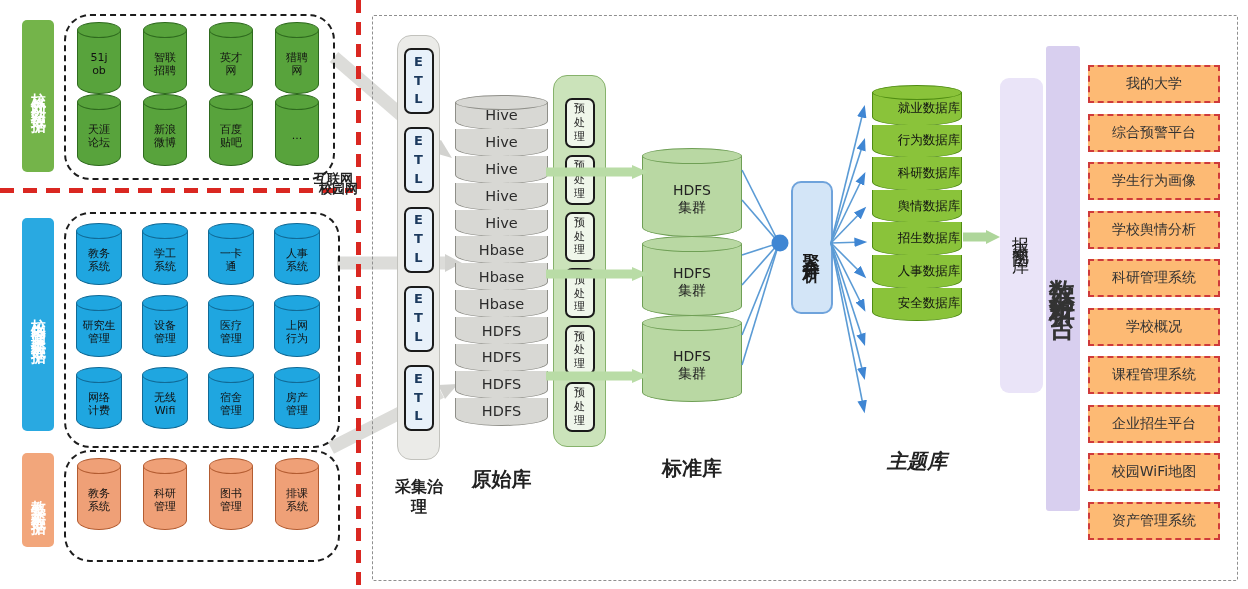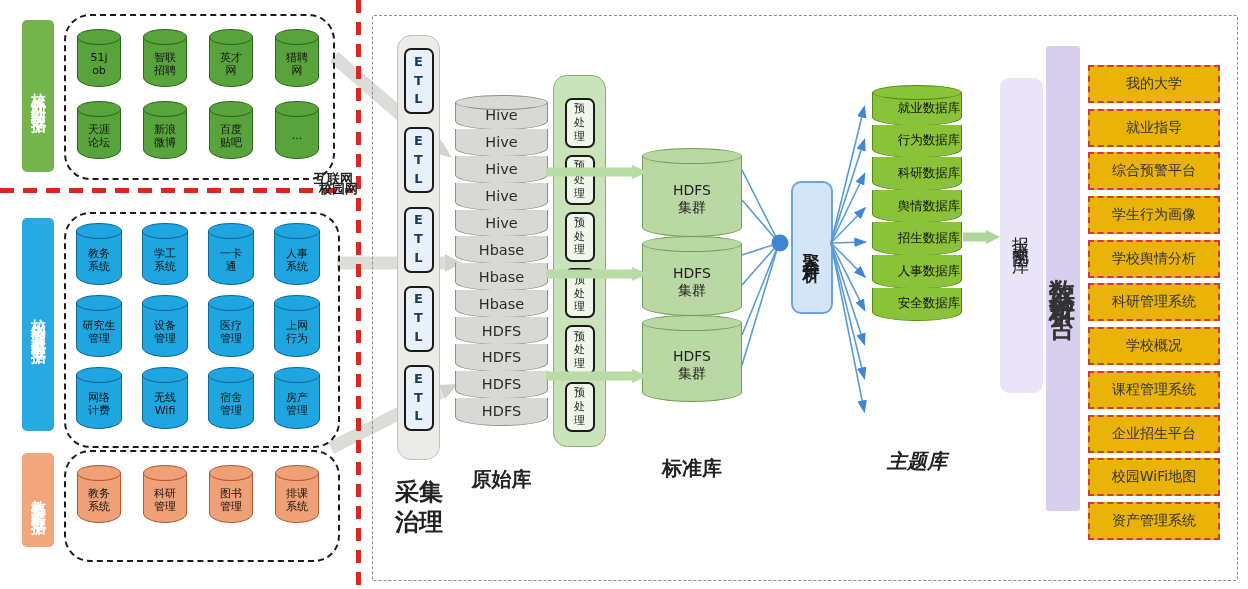--- a/index.html
+++ b/index.html
@@ -32,39 +32,39 @@
   
   .cyl{position:relative;}
   .cyl-top{position:absolute;left:0;right:0;top:0;height:16px;background:var(--f);
            border:1.6px solid var(--b);border-radius:50%;z-index:2;box-sizing:border-box;}
   .cyl-body{position:absolute;left:0;right:0;top:8px;bottom:0;background:var(--f);
             border:1.6px solid var(--b);border-top:none;box-sizing:border-box;
             border-radius:0 0 50% 50%/0 0 10px 10px;}
   .cyl-label{position:absolute;left:0;right:0;top:12px;bottom:0;display:flex;align-items:center;
              justify-content:center;text-align:center;white-space:pre-line;z-index:3;
              font-size:11px;line-height:1.2;color:#111;}
-  .cyl-s{width:44px;height:58px;}
+  .cyl-s{width:44px;height:72px;}
   .cyl-m{width:46px;height:62px;}
   .cyl-ext{--f:#58a33c;--b:#2e6a1e;}
   .cyl-int{--f:#1fa6e0;--b:#116a96;}
   .cyl-tea{--f:#efa077;--b:#b35c31;}
   .cyl-std{--f:#b9d8a3;--b:#6f9f55;width:100px;}
   .cyl-std .cyl-label{font-size:14px;color:#222;}
 
   .grid4{display:grid;grid-template-columns:repeat(4,66px);grid-auto-rows:72px;
          justify-items:center;align-items:center;z-index:2;}
 
   
   .etlbar{left:397px;top:35px;width:43px;height:425px;background:#ebebe8;border:1px solid #c2c2bd;
           border-radius:14px;display:flex;flex-direction:column;align-items:center;
           justify-content:space-between;padding:12px 0 28px;box-sizing:border-box;z-index:2;}
   .etlbox{width:26px;height:62px;background:#e8f1fa;border:2px solid #1a1a1a;border-radius:7px;
           display:flex;align-items:center;justify-content:center;text-align:center;
           white-space:pre-line;font-size:13px;font-weight:bold;color:#1c3a5e;line-height:1.45;}
-  .caption{font-weight:bold;font-size:24px;color:#222;text-align:center;line-height:1.25;z-index:2;}
+  .caption{font-weight:bold;font-size:16px;color:#222;text-align:center;line-height:1.25;z-index:2;}
 
   
   .stack{z-index:2;}
   .stack-cap{height:15px;background:var(--f);border:1.6px solid var(--b);border-radius:50%;
              margin-bottom:-8px;position:relative;z-index:3;box-sizing:border-box;}
   .seg{position:relative;background:var(--f);border:1.6px solid var(--b);border-top:none;
        border-radius:0 0 50% 50%/0 0 9px 9px;margin-top:-1px;display:flex;align-items:center;
        justify-content:center;box-sizing:border-box;}
   .stack-raw{--f:#d8d8d4;--b:#8f8f89;}
   .stack-raw .seg{height:27.9px;font-size:14.5px;color:#2b2b2b;}
@@ -87,21 +87,21 @@
 
   
   .report{left:1000px;top:78px;width:43px;height:315px;background:#eae4f8;border-radius:9px;}
   .report span{font-size:17px;letter-spacing:5px;font-weight:500;}
   .platform{left:1046px;top:46px;width:34px;height:465px;background:#d8cfef;border-radius:3px;}
   .platform span{font-size:26px;font-weight:bold;letter-spacing:7px;color:#333;}
 
   
   .apps{left:1088px;top:65px;width:132px;height:475px;display:flex;flex-direction:column;
         justify-content:space-between;z-index:2;}
-  .appbox{height:38px;background:#eab308;border:2px dashed #cf3a3a;display:flex;align-items:center;
+  .appbox{height:38px;background:#fdba74;border:2px dashed #cf3a3a;display:flex;align-items:center;
           justify-content:center;font-size:14px;color:#333;box-sizing:border-box;}
 
   .storelbl{font-weight:bold;font-size:20px;color:#222;text-align:center;z-index:2;}
 </style>
 </head>
 <body>
 
 <div id="canvas">
 
   <svg id="svg-under" class="layer" width="1248" height="589">
@@ -382,21 +382,20 @@
   <div class="abs vbar vbar-purple report">
     <span>报表视图库</span>
     </div>
 
   <div class="abs vbar vbar-purple platform">
     <span>数据分析平台</span>
     </div>
 
   <div class="abs apps" id="apps">
       <div class="appbox">我的大学</div>
-      <div class="appbox">就业指导</div>
       <div class="appbox">综合预警平台</div>
       <div class="appbox">学生行为画像</div>
       <div class="appbox">学校舆情分析</div>
       <div class="appbox">科研管理系统</div>
       <div class="appbox">学校概况</div>
       <div class="appbox">课程管理系统</div>
       <div class="appbox">企业招生平台</div>
       <div class="appbox">校园WiFi地图</div>
       <div class="appbox">资产管理系统</div>
     </div>

